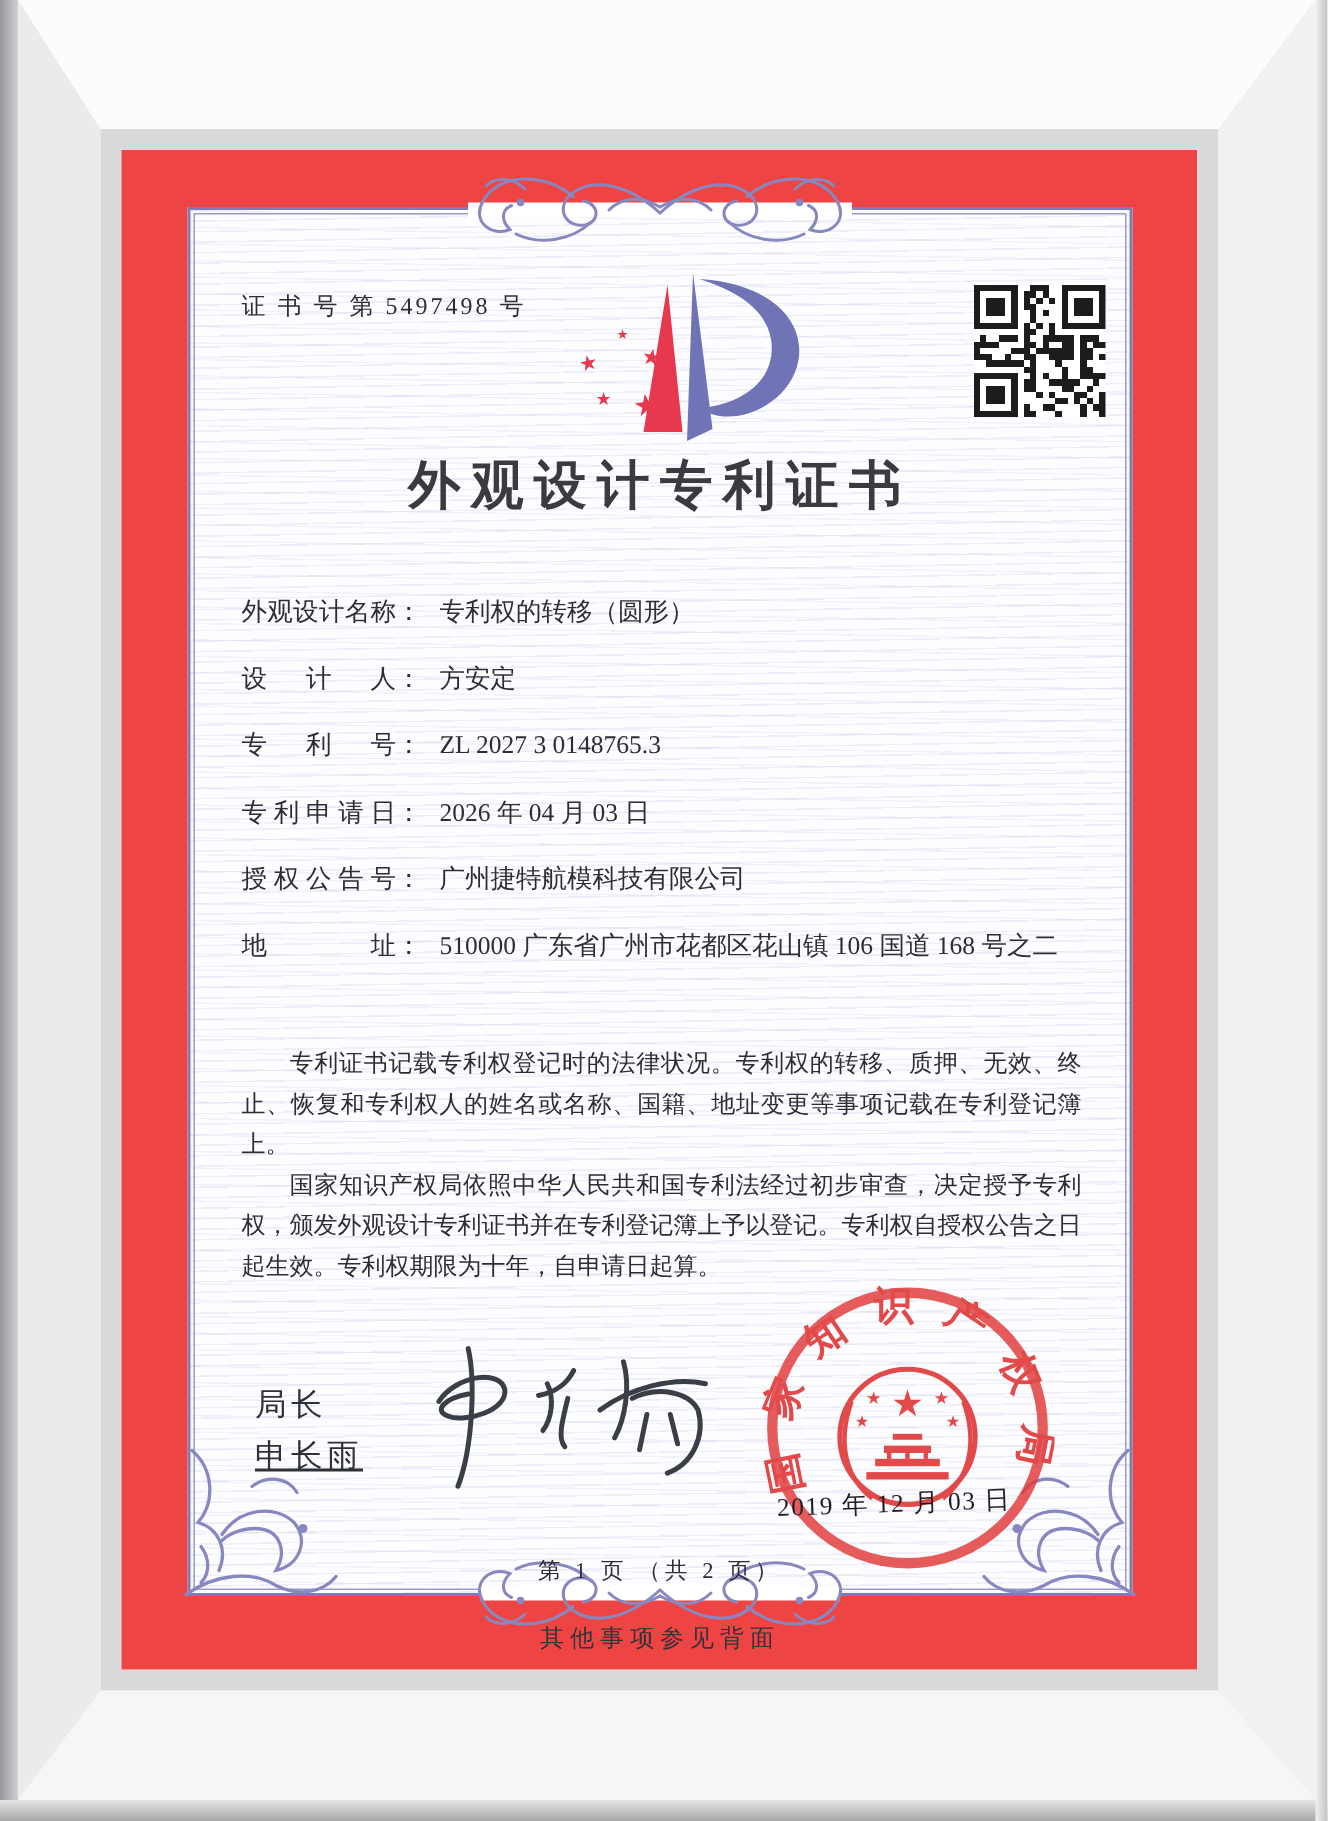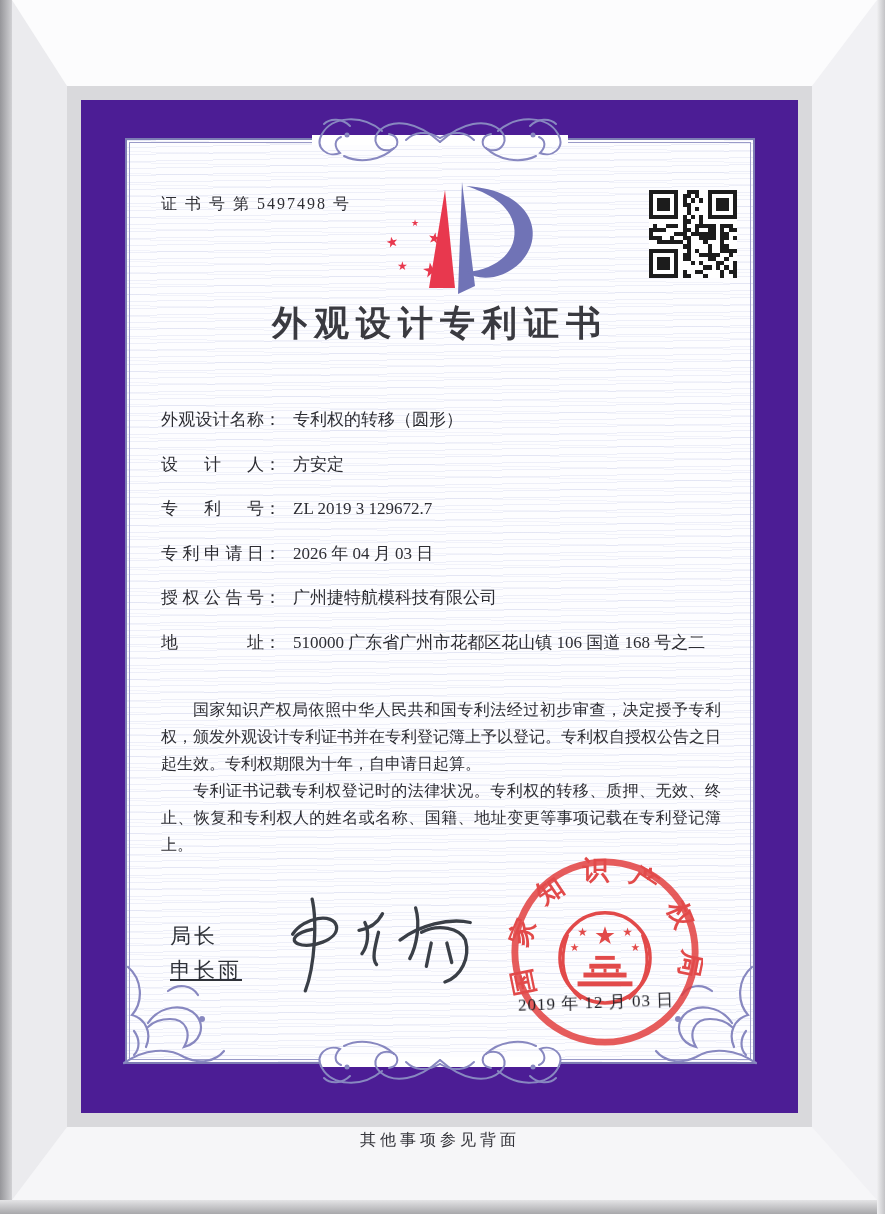--- a/index.html
+++ b/index.html
@@ -15,21 +15,21 @@
                  background:linear-gradient(0deg,#a8a8ab,#e4e4e6); }
   .edge-right  { right:0; top:0; bottom:0; width:8px;
                  background:linear-gradient(270deg,#c3c3c6,#f0f0f2); }
 
   
   .frame { position:absolute; left:12px; right:8px; top:0; bottom:14px; z-index:1;
     border-style:solid; border-width:86px 65px 73px 55px;
     border-color:#fcfcfd #f1f1f4 #f6f6f8 #ebebee; background:#fff; }
 
   .band { width:100%; height:100%; border:14px solid #d9d9dc; }
-  .matte { width:100%; height:100%; background:#4c1d95; padding:38px 43px 49px 44px; }
+  .matte { width:100%; height:100%; background:#ef4444; padding:38px 43px 49px 44px; }
 
   .paper { position:relative; width:630px; height:926px; background:#fdfdff;
     border:2px solid #7d7db4;
     background-image:
       repeating-linear-gradient(179deg, rgba(132,142,202,.13) 0 1px, transparent 1px 7px),
       repeating-linear-gradient(181deg, rgba(132,142,202,.09) 0 1px, transparent 1px 11px);
   }
   .paper::after { content:""; position:absolute; inset:2px; border:1px solid #9a9ac8;
     pointer-events:none; }
 
@@ -41,42 +41,42 @@
 
   .content { position:absolute; inset:0; z-index:3; color:#2d2d33; }
 
   .cert-no { position:absolute; left:34px; top:54px; font-size:16px; letter-spacing:2px; }
   .logo    { position:absolute; left:252px; top:36px; width:172px; height:128px; }
   .qr      { position:absolute; left:522px; top:50px; width:88px; height:88px; }
   .title   { position:absolute; left:0; right:0; top:160px; text-align:center;
              font-size:35px; font-weight:bold; letter-spacing:7px; color:#3a3a40; }
 
   .fields { position:absolute; left:34px; right:28px; top:256px; font-size:17px; }
-  .frow { display:flex; line-height:23px; margin-bottom:21.6px; white-space:nowrap;margin-top:12px; }
+  .frow { display:flex; line-height:23px; margin-bottom:21.6px; white-space:nowrap; }
   .flabel { display:inline-block; width:103px; text-align:justify; text-align-last:justify; }
   .fcolon { margin-right:12px; }
   .grant-left { display:inline-block; width:286px; }
 
   .paras { position:absolute; left:34px; right:32px; top:556px;
            font-size:16px; line-height:27px; text-align:justify; }
   .paras p { text-indent:2em; }
 
   .signer { position:absolute; left:43px; font-size:21px; letter-spacing:3px; color:#2e3138; }
   .signer.t1 { top:782px; } .signer.t2 { top:816px;text-decoration:underline; }
   .sig { position:absolute; left:150px; top:748px; width:205px; height:110px; }
 
   .seal { position:absolute; left:380px; top:714px; width:196px; height:196px;
           z-index:4; mix-blend-mode:multiply; opacity:.93; }
   .seal-date { position:absolute; left:391px; top:851px; z-index:5; font-size:17px;
           letter-spacing:1px; color:#1e1e24; transform:rotate(-2deg); }
 
   .page-info { position:absolute; left:0; right:0; top:898px; text-align:center;
           font-size:15px; letter-spacing:3px; }
   .back-note { position:absolute; left:0; right:0; top:calc(100% + 20px);
-          text-align:center; font-size:16px; letter-spacing:4px; color:#34343a;margin-top:48px; }
+          text-align:center; font-size:16px; letter-spacing:4px; color:#34343a; }
 </style>
 </head>
 <body>
 
 <div class="edge edge-left"></div>
 <div class="edge edge-bottom"></div>
 <div class="edge edge-right"></div>
 
 <div class="frame">
  <div class="band">
@@ -295,42 +295,42 @@
           <span>专利权的转移（圆形）</span>
         </div>
         <div class="frow">
           <span class="flabel">设计人</span>
                 <span class="fcolon">：</span>
           <span>方安定</span>
         </div>
         <div class="frow">
           <span class="flabel">专利号</span>
                 <span class="fcolon">：</span>
-          <span>ZL 2019 3 129672.7</span>
+          <span>ZL 2027 3 0148765.3</span>
         </div>
         <div class="frow">
           <span class="flabel">专利申请日</span>
                 <span class="fcolon">：</span>
           <span>2026 年 04 月 03 日</span>
         </div>
         <div class="frow">
           <span class="flabel">授权公告号</span>
                 <span class="fcolon">：</span>
           <span>广州捷特航模科技有限公司</span>
         </div>
         <div class="frow">
           <span class="flabel">地址</span>
                 <span class="fcolon">：</span>
           <span>510000 广东省广州市花都区花山镇 106 国道 168 号之二</span>
         </div>
       </div>
 
       <div class="paras">
+        <p>专利证书记载专利权登记时的法律状况。专利权的转移、质押、无效、终止、恢复和专利权人的姓名或名称、国籍、地址变更等事项记载在专利登记簿上。</p>
         <p>国家知识产权局依照中华人民共和国专利法经过初步审查，决定授予专利权，颁发外观设计专利证书并在专利登记簿上予以登记。专利权自授权公告之日起生效。专利权期限为十年，自申请日起算。</p>
-        <p>专利证书记载专利权登记时的法律状况。专利权的转移、质押、无效、终止、恢复和专利权人的姓名或名称、国籍、地址变更等事项记载在专利登记簿上。</p>
       </div>
 
       <div class="signer t1">局长</div>
       <div class="signer t2">申长雨</div>
 
       <svg class="sig" viewBox="0 0 210 110">
         <g fill="none" stroke-width="3.4" stroke-linecap="round" stroke-linejoin="round" stroke="#3a3f47">
           <path d="M36,10 C41,32 39,78 29,104"></path>
           <path d="M16,46 C28,28 58,24 61,38 C63,52 34,61 22,56 C12,52 20,44 36,41"></path>
           <path d="M90,34 C95,44 93,58 87,66"></path>
@@ -363,19 +363,20 @@
           <rect x="84" y="112" width="32" height="5"></rect>
           <rect x="78" y="121" width="44" height="5"></rect>
           <rect x="72" y="130" width="56" height="5"></rect>
           <rect x="86" y="117" width="3" height="4"></rect>
                 <rect x="98.5" y="117" width="3" height="4"></rect>
                 <rect x="111" y="117" width="3" height="4"></rect>
         </g>
       </svg>
       <div class="seal-date">2019 年 12 月 03 日</div>
 
+      <div class="page-info">第 1 页 （共 2 页）</div>
       <div class="back-note">其他事项参见背面</div>
 
     </div>
    </div>
   </div>
  </div>
 </div>
 
 </body></html>

